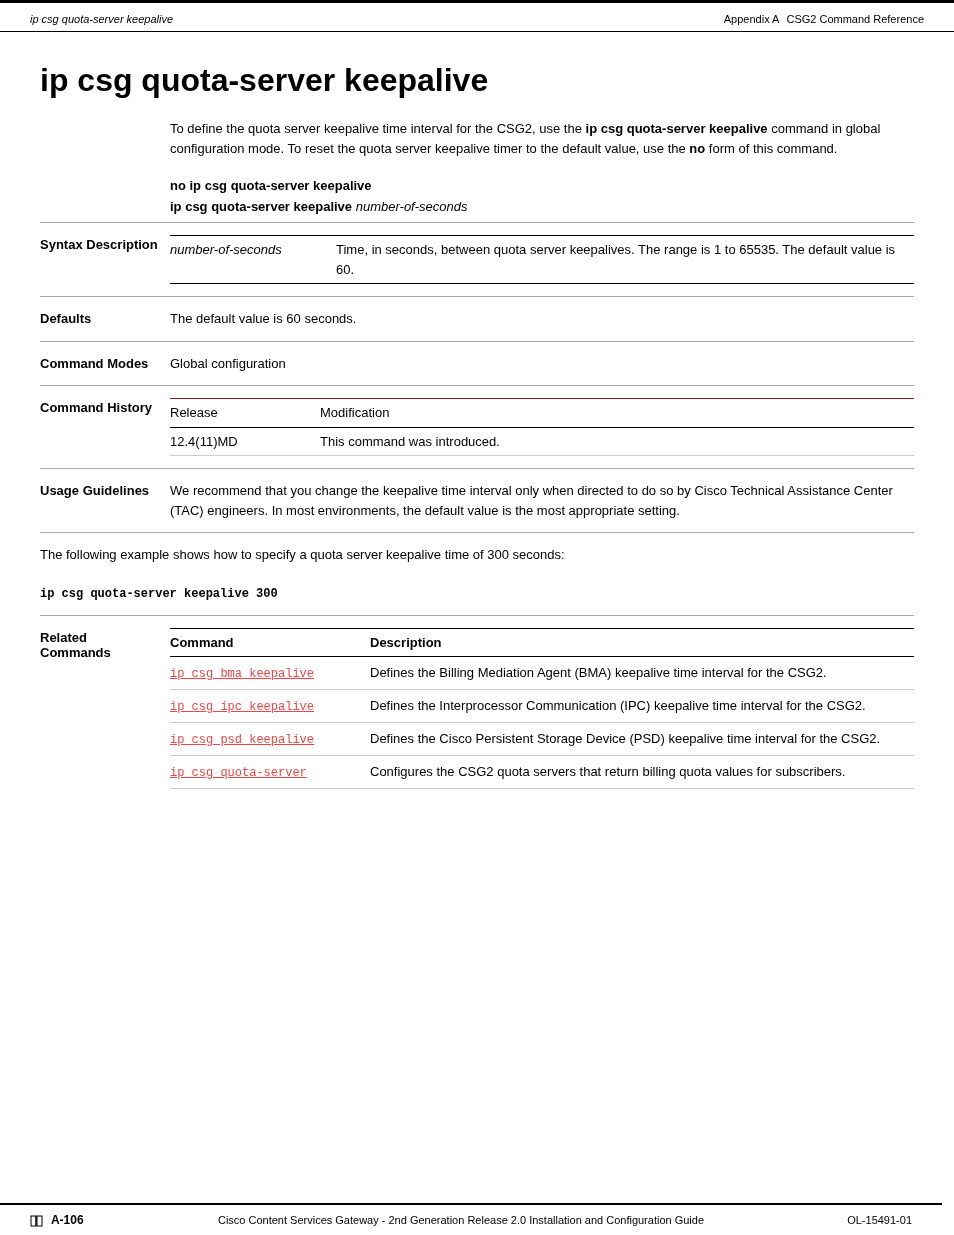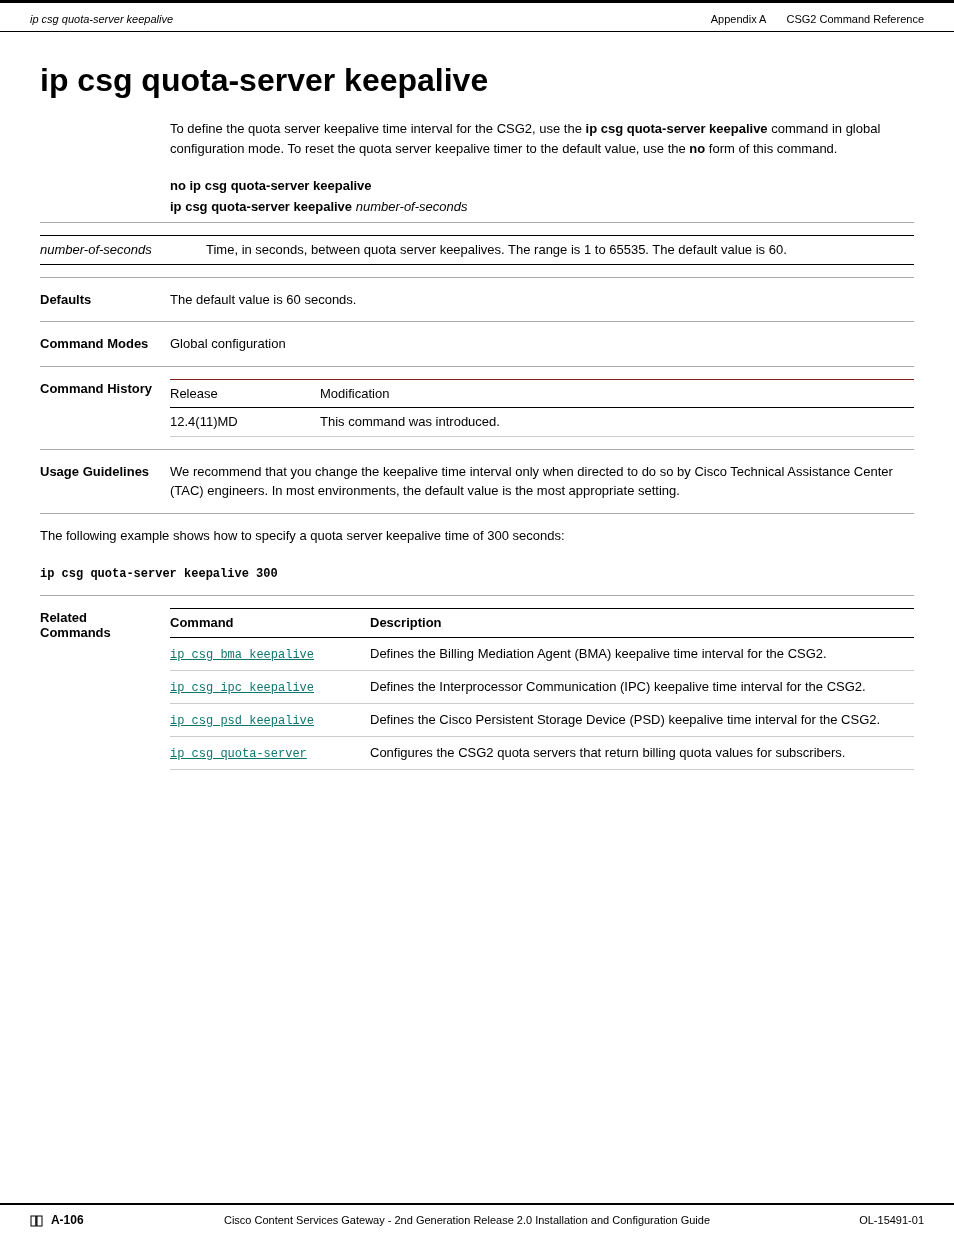--- a/index.html
+++ b/index.html
@@ -22,21 +22,21 @@
       border-bottom: 1px solid #000;
       font-size: 11px;
     }
     .page-header-left {
       font-style: italic;
       font-size: 11px;
     }
     .page-header-right {
       font-size: 11px;
       display: flex;
-      gap: 20px;
+      gap: 7px;
     }
 
     
     .main-content {
       padding: 20px 40px 0 40px;
     }
 
     
     .page-title {
       font-size: 32px;
@@ -147,21 +147,21 @@
     .related-table td {
       padding: 6px 8px 6px 0;
       font-size: 13px;
       vertical-align: top;
       border-bottom: 1px solid #ccc;
     }
     .related-table td:first-child {
       width: 200px;
     }
     .link-blue {
-      color: #0f766e;
+      color: #ef4444;
       text-decoration: underline;
       cursor: pointer;
     }
 
     
     .code-font {
       font-family: 'Courier New', Courier, monospace;
       font-size: 12px;
     }
 
@@ -176,21 +176,21 @@
       font-size: 12px;
       font-weight: bold;
       margin-top: 20px;
     }
 
     
     .page-footer {
       position: absolute;
       bottom: 0;
       left: 0;
-      right: 0;
+      right: 12px;
       border-top: 2px solid #000;
       padding: 8px 30px;
       display: flex;
       justify-content: space-between;
       align-items: center;
       font-size: 11px;
     }
     .footer-center {
       text-align: center;
       flex: 1;
@@ -245,20 +245,21 @@
   <div class="command-block">
     <div class="command-line">
       <span>no ip csg quota-server keepalive</span>
     </div>
     <div class="command-line">
       <span>ip csg quota-server keepalive </span><em>number-of-seconds</em>
     </div>
   </div>
 
   <div class="section-row">
+    <div class="section-label">Syntax Description</div>
     <div class="section-content">
       <table class="syntax-table syntax-table-border">
         <tbody>
             <tr>
           <td>number-of-seconds</td>
           <td>Time, in seconds, between quota server keepalives. The range is 1 to 65535. The default value is 60.</td>
         </tr>
       </tbody>
         </table>
     </div>

